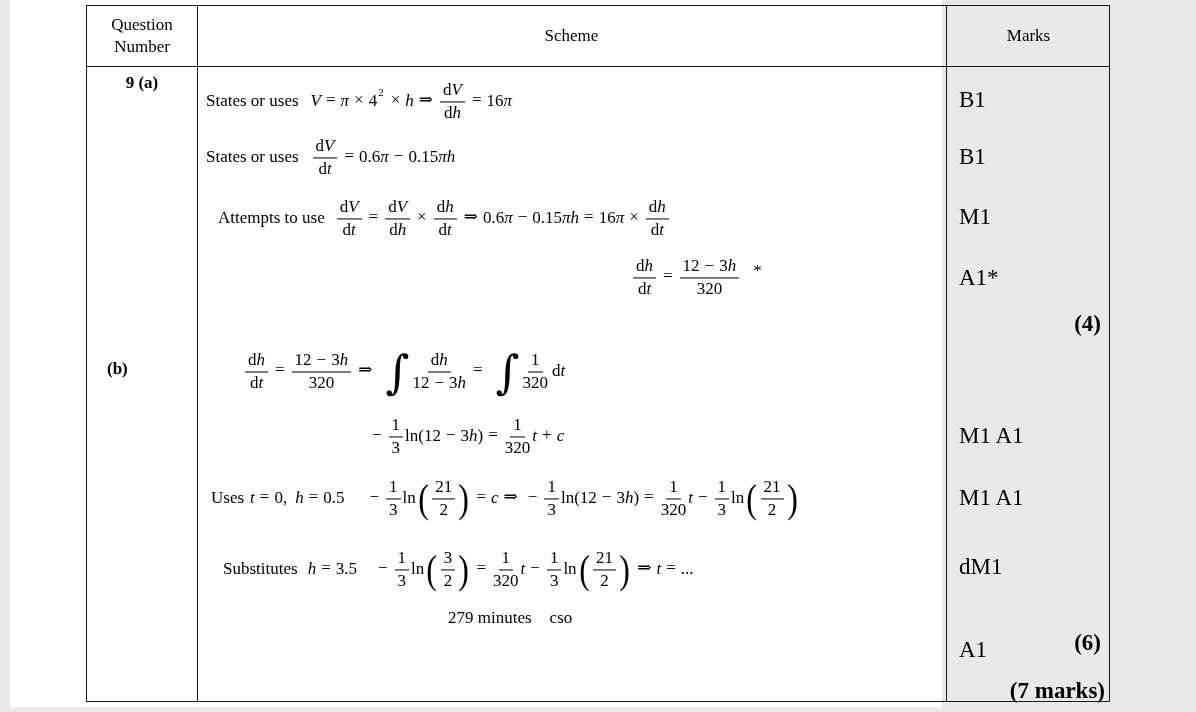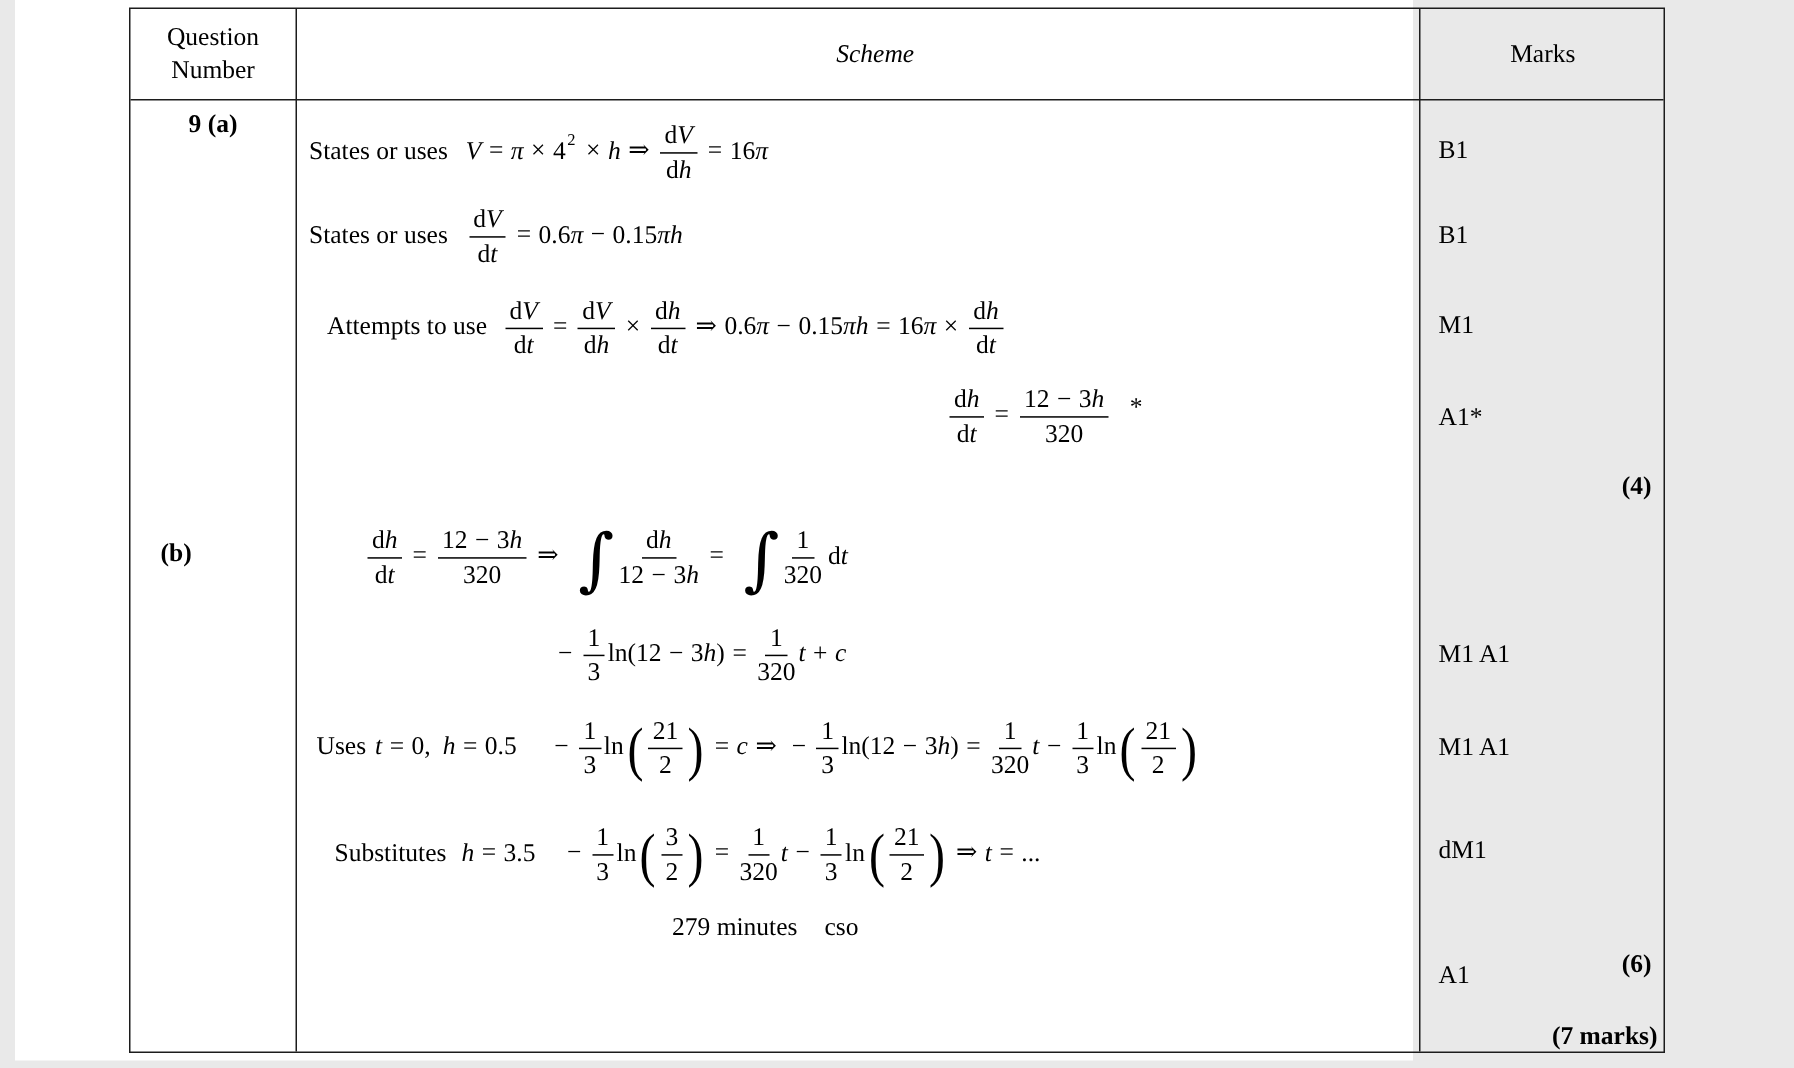--- a/index.html
+++ b/index.html
@@ -6,21 +6,21 @@
   .canvas{position:relative;width:1196px;height:712px;background:#e9e9e9;overflow:hidden;
           font-family:"Liberation Serif","DejaVu Serif","DejaVu Sans",serif;color:#000;}
   .page{position:absolute;left:10px;top:0;width:932px;height:707px;background:#ffffff;}
   .mtable{position:absolute;left:76px;top:5px;width:1024px;height:697px;border:1.6px solid #1c1c1c;box-sizing:border-box;}
   .vline{position:absolute;top:0;bottom:0;width:1.4px;background:#1c1c1c;}
   .hline{position:absolute;left:0;right:0;height:1.4px;background:#1c1c1c;}
   .hcell{position:absolute;top:0;height:60px;display:flex;align-items:center;justify-content:center;text-align:center;font-size:17px;line-height:1.3;}
   .qcell,.scell,.mcell{position:absolute;top:60px;height:635px;}
   .qlabel{position:absolute;transform:translateY(-50%);font-weight:bold;font-size:17px;}
   .sline{position:absolute;transform:translateY(-50%);white-space:nowrap;font-size:17px;}
-  .mark{position:absolute;transform:translateY(-50%);font-size:17px;white-space:nowrap;}
+  .mark{position:absolute;transform:translateY(-50%);font-size:23px;white-space:nowrap;}
   .mark.right{font-weight:bold;}
   
   .m-rm{font-style:normal;}
   .m-it{font-style:italic;}
   .m-op{margin:0 5px;}
   .m-sup{font-size:11px;vertical-align:9px;margin:0 2px 0 1px;}
   .m-star{margin-left:12px;vertical-align:5px;}
   .m-int{font-size:46px;line-height:0;vertical-align:middle;margin:0 1px 0 8px;font-family:"DejaVu Serif","DejaVu Sans",serif;}
   .mfrac{display:inline-flex;flex-direction:column;align-items:center;vertical-align:middle;margin:0 2px;line-height:1.18;}
   .mnum{display:block;border-bottom:1.4px solid #000;padding:0 3px 1px;text-align:right;}
@@ -37,21 +37,21 @@
   <div class="page">
     <div class="mtable">
 
       <div class="vline" style="left:110px;"></div>
       <div class="vline" style="left:859px;"></div>
       <div class="hline" style="top:60px;"></div>
 
       <div class="hcell" style="left:0;width:110px;">
         <span style="display:inline-block;width:86px;">Question Number</span>
       </div>
-      <div class="hcell" style="left:122px;width:749px;font-style:italic;">
+      <div class="hcell" style="left:110px;width:749px;">
         <span>Scheme</span>
       </div>
       <div class="hcell" style="left:859px;width:165px;">
         <span>Marks</span>
       </div>
 
       <div class="qcell" style="left:0;width:110px;">
         <div class="qlabel" style="top:17px;left:0;width:100%;text-align:center;">9 (a)</div>
         <div class="qlabel" style="top:303px;left:20px;">(b)</div>
       </div>

